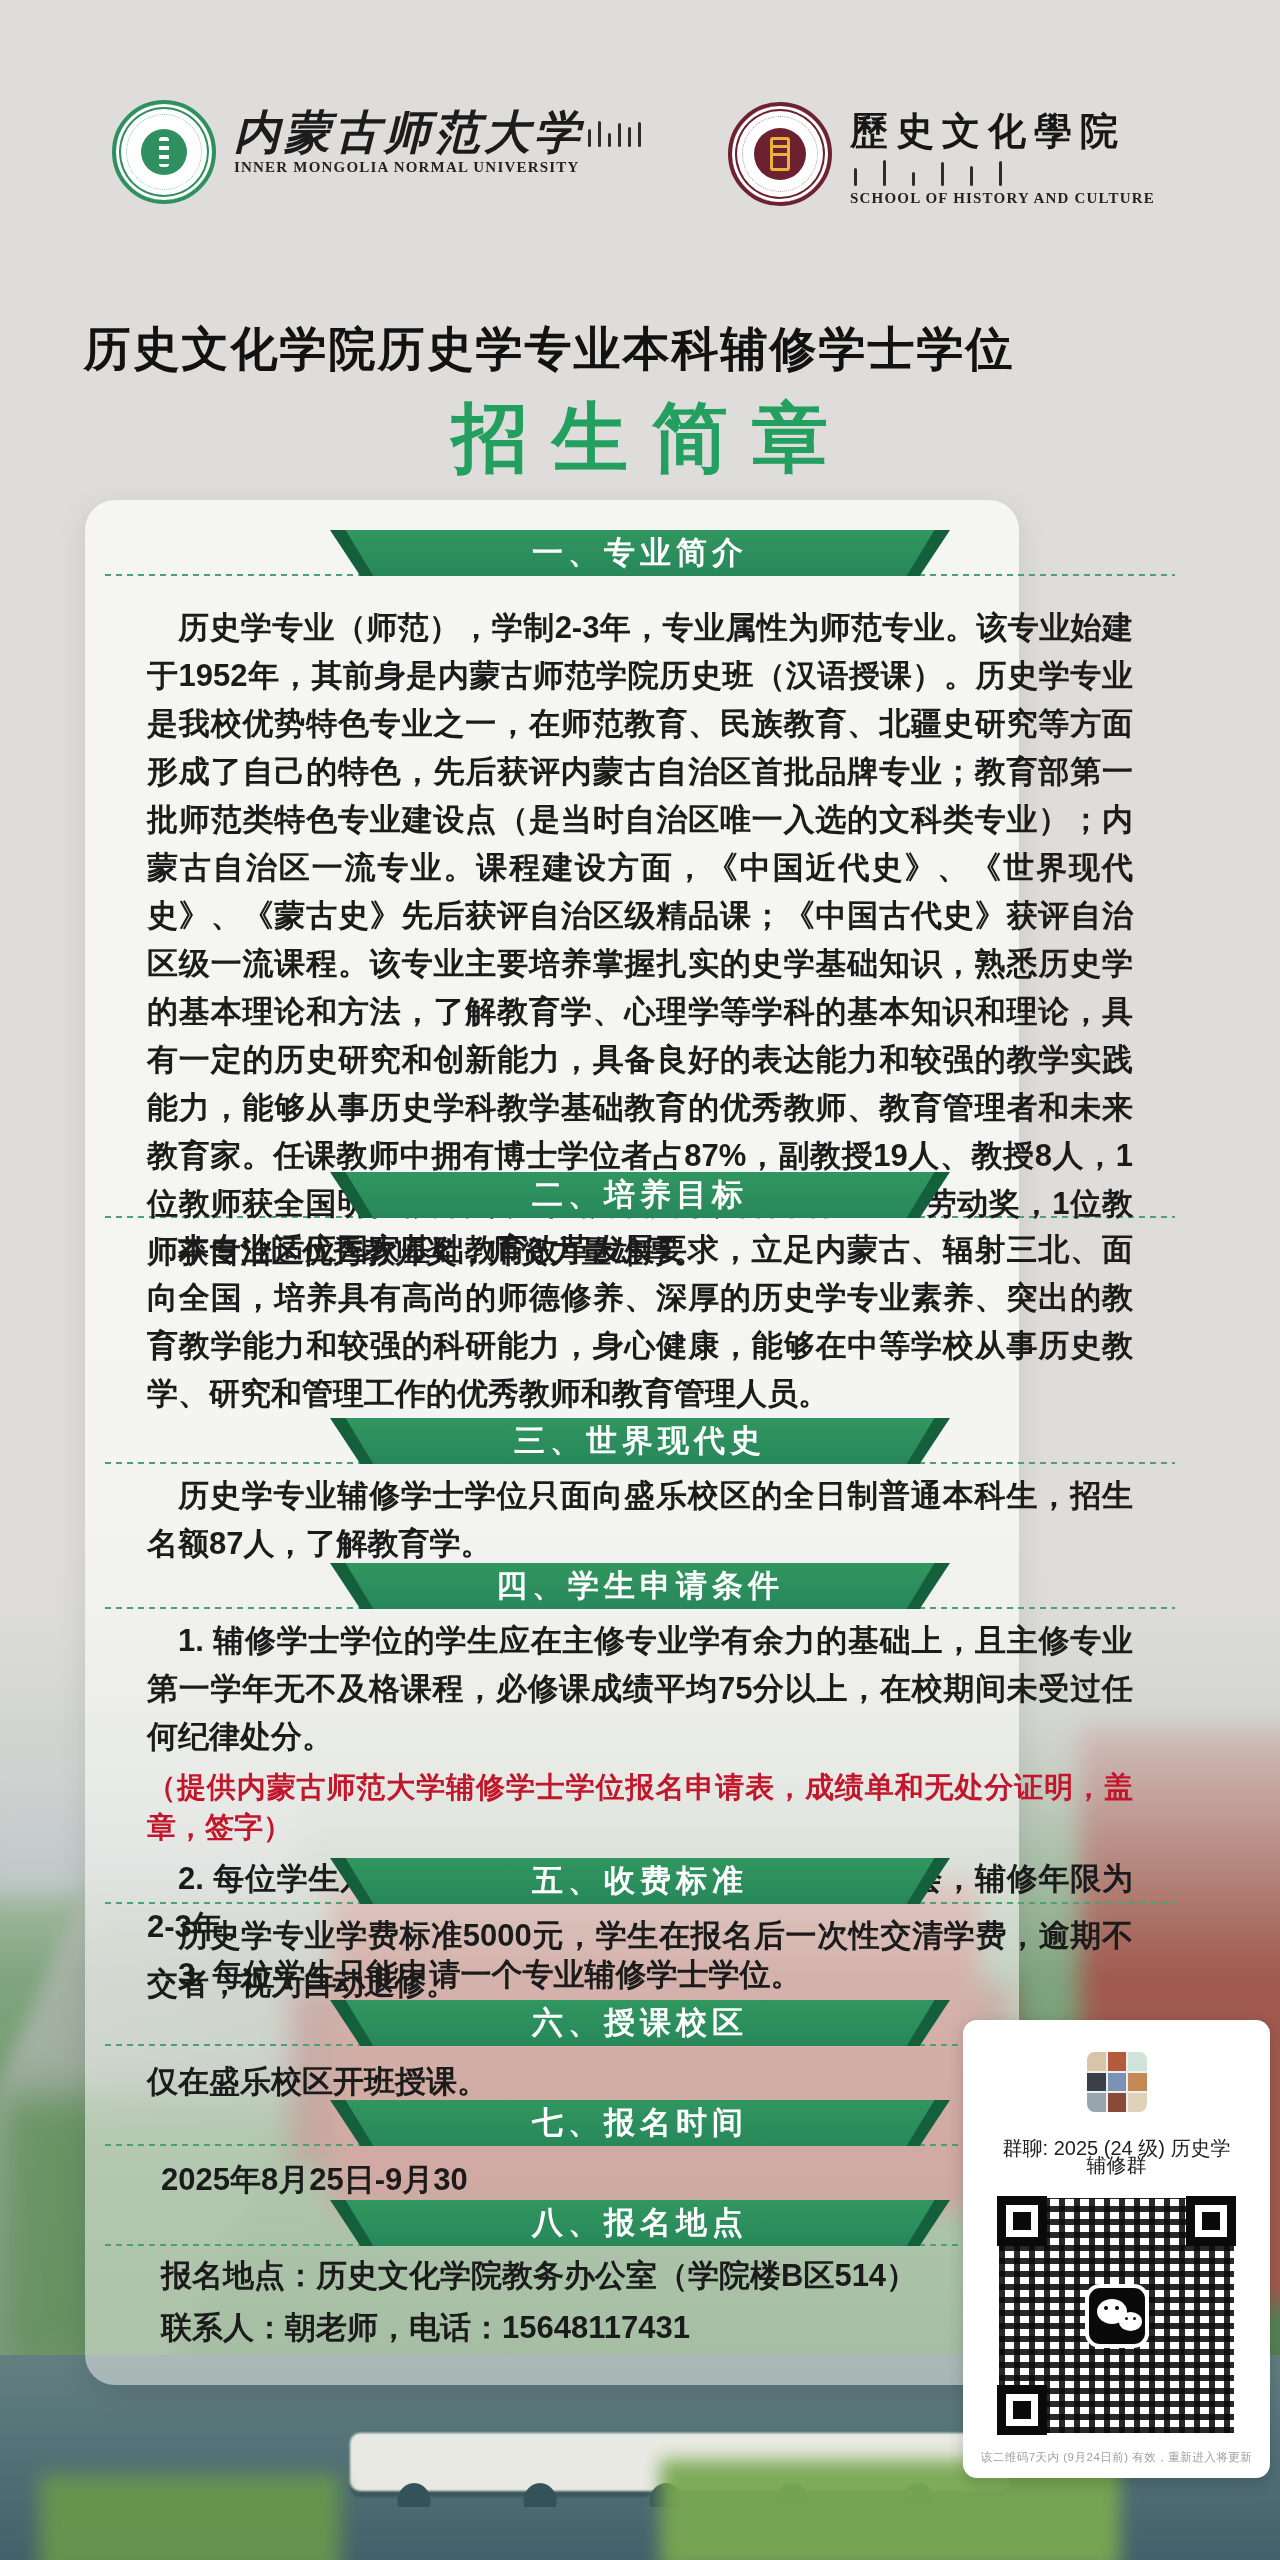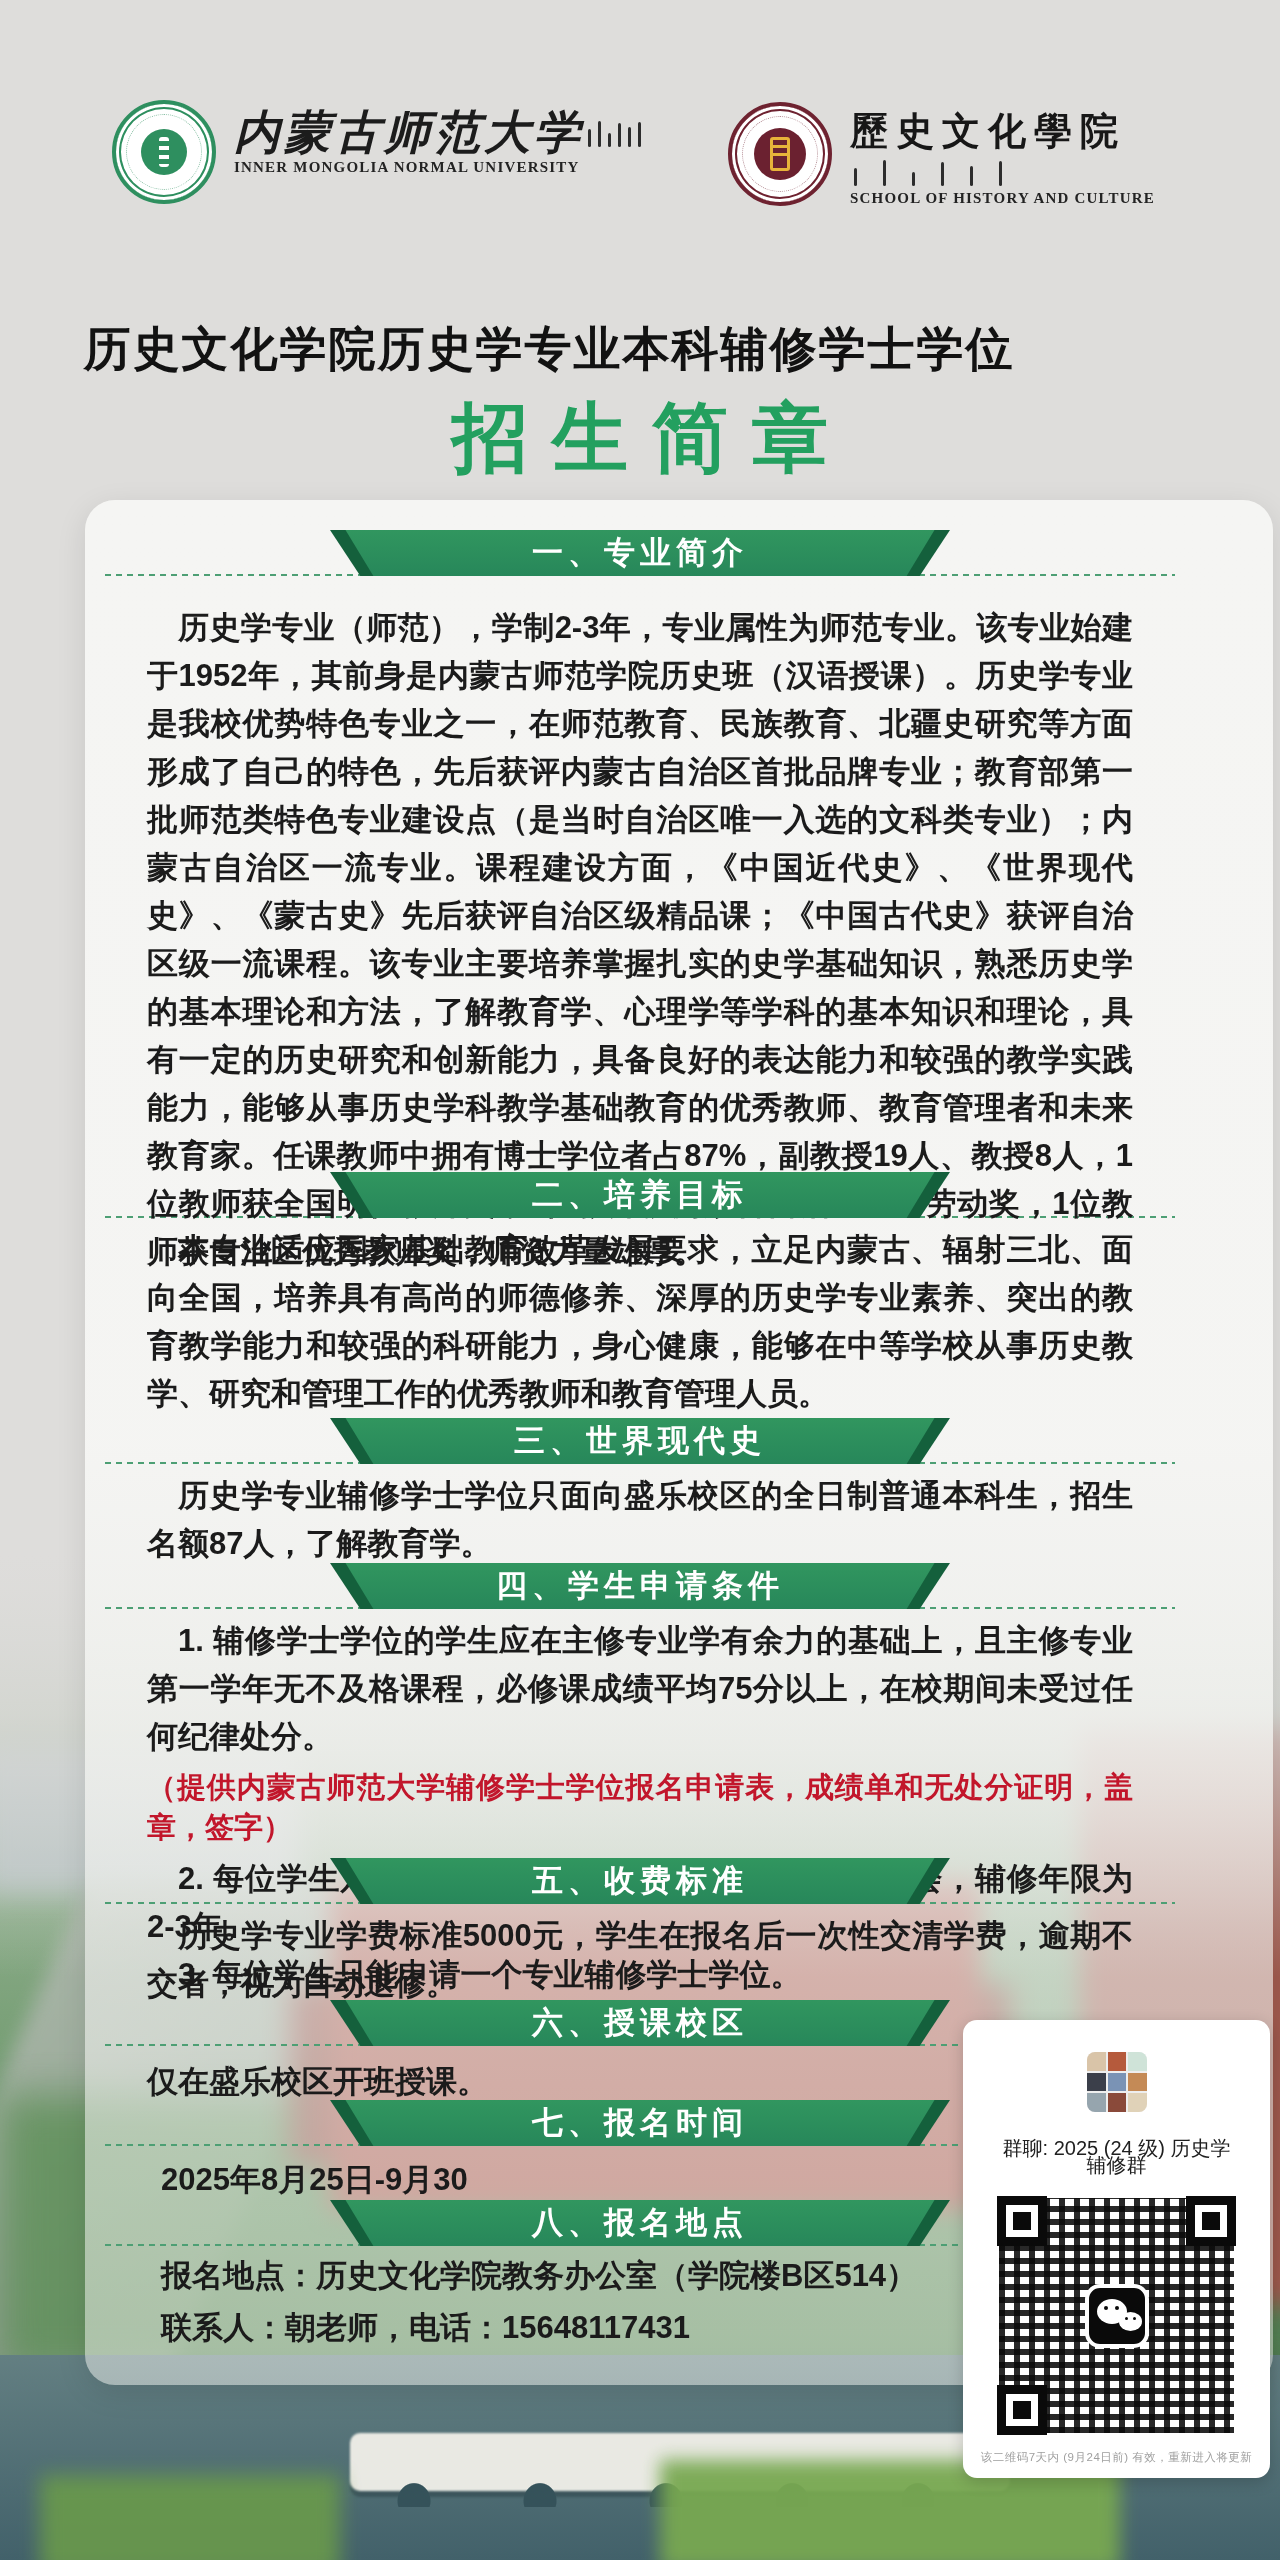--- a/index.html
+++ b/index.html
@@ -61,21 +61,21 @@
   .hdr-en { font-size:15px; font-weight:bold; color:#232323; letter-spacing:1.2px; white-space:nowrap;
             font-family:"Liberation Serif","DejaVu Serif",serif; }
 
   
   .main-title { position:absolute; left:0; top:318px; width:1098px; text-align:center; z-index:3;
     font-size:47px; font-weight:900; color:#121212; letter-spacing:2px; }
   .sub-title  { position:absolute; left:0; top:388px; width:1280px; text-align:center; z-index:3;
     font-size:76px; font-weight:900; color:#23a05f; letter-spacing:24px; padding-left:24px; }
 
   
-  .card { position:absolute; left:85px; top:500px; width:1188px; height:1885px; z-index:2;
+  .card { position:absolute; left:85px; top:500px; width:934px; height:1885px; z-index:2;
     border-radius:30px;
     background:linear-gradient(180deg, rgba(245,245,243,1) 0%, rgba(245,245,243,.98) 50%,
                rgba(243,244,241,.82) 62%, rgba(241,242,239,.62) 76%, rgba(239,241,237,.5) 100%);
     box-shadow:0 8px 30px rgba(0,0,0,.10); }
 
   
   .banner { position:absolute; left:245px; width:620px; height:46px; z-index:2; }
   .bfold { position:absolute; top:0; width:66px; height:46px; background:#14603c; }
   .bfold.l { left:0;  clip-path:polygon(0 0,100% 0,100% 100%,46% 100%); }
   .bfold.r { right:0; clip-path:polygon(0 0,100% 0,54% 100%,0 100%); }

